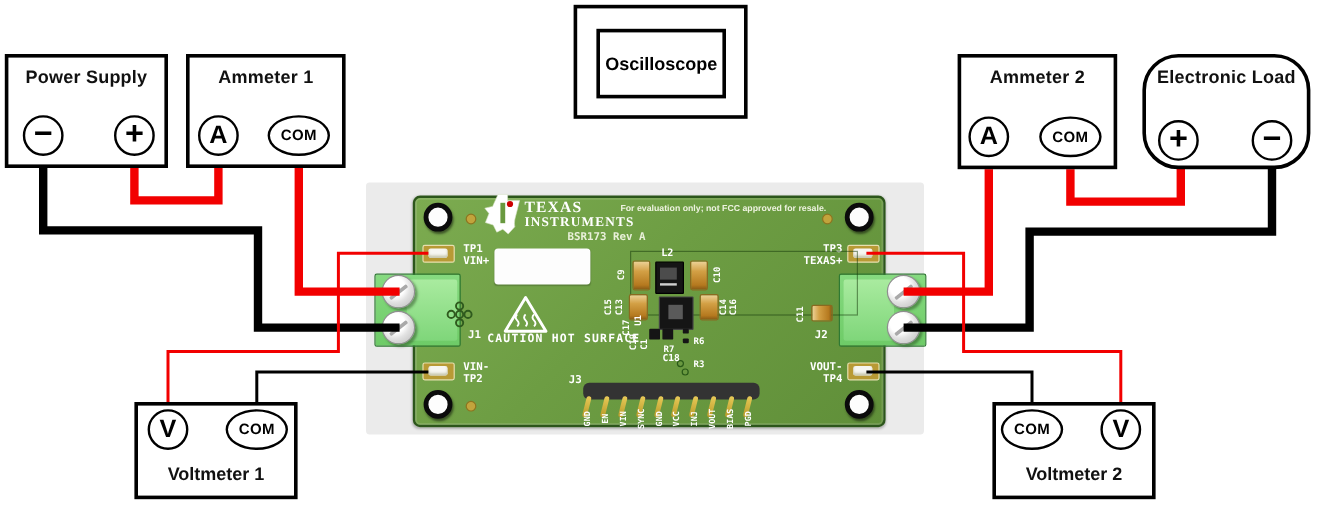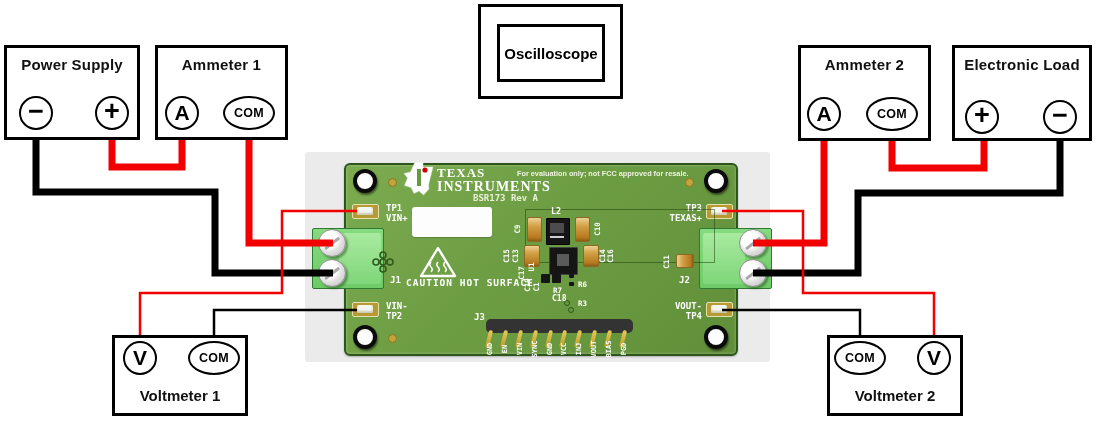--- a/index.html
+++ b/index.html
@@ -76,21 +76,21 @@
   <div class="golddot" style="left:388px;top:178px;"></div>
   <div class="golddot" style="left:685px;top:178px;"></div>
   <div class="golddot" style="left:388px;top:334px;"></div>
 
   <svg class="abs" style="left:403px;top:161px;" width="32" height="36" viewBox="0 0 32 36">
     <path d="M12 1 h8 v5 h10 l-2.5 10 c-1 4 -2.5 8 -1.5 12 l-5.5 6 -4.5 -4 -5 2.5 -3 -6 -6.5 -2 3 -7.5 -3.5 -4.5 6.5 -1.5 z" fill="#ffffff" stroke="#d9e4c8" stroke-width="0.5"></path>
     <rect x="14" y="8" width="4" height="17" fill="#69993f"></rect>
     <circle cx="22" cy="9" r="2.6" fill="#cc0000"></circle>
   </svg>
   <div class="abs brand-serif" style="left:437px;top:165px;font-size:13px;">TEXAS</div>
-  <div class="abs brand-serif" style="left:437px;top:179px;font-size:14px;">INSTRUMENTS</div>
+  <div class="abs brand-serif" style="left:437px;top:179px;font-size:11px;">INSTRUMENTS</div>
   <div class="mlabel" style="left:437px;top:193px;font-size:9px;color:#e9f0da;padding-left:36px;">BSR173 Rev A</div>
   <div class="abs" style="left:517px;top:169px;font-size:7.3px;font-weight:bold;color:#eef3e0;white-space:nowrap;">For evaluation only; not FCC approved for resale.</div>
 
   <div class="whitelabel"></div>
 
   <div class="tpad" style="left:352px;top:204px;">
       <div class="inner"></div>
     </div>
   <div class="tpad" style="left:706px;top:204px;">
       <div class="inner"></div>
@@ -231,21 +231,21 @@
   <div class="oscope-outer" style="left:478px;top:4px;width:145px;height:95px;">
     <div class="oscope-inner" style="left:16px;top:17px;width:108px;height:58px;">Oscilloscope</div>
   </div>
 
   <div class="ibox" style="left:798px;top:45px;width:133px;height:96px;">
     <div class="title">Ammeter 2</div>
     <div class="term c" style="left:6px;top:49px;">A</div>
     <div class="term o" style="left:65px;top:49px;">COM</div>
   </div>
 
-  <div class="ibox" style="left:952px;top:45px;width:140px;height:96px;">
+  <div class="ibox" style="left:952px;top:45px;width:140px;height:96px;border-radius:30px;">
     <div class="title">Electronic Load</div>
     <div class="term c sign" style="left:10px;top:52px;">+</div>
     <div class="term c sign" style="left:88px;top:52px;">−</div>
   </div>
 
   <div class="ibox" style="left:112px;top:335px;width:136px;height:81px;">
     <div class="term c" style="left:8px;top:3px;">V</div>
     <div class="term o" style="left:73px;top:3px;">COM</div>
     <div class="title-b">Voltmeter 1</div>
   </div>

